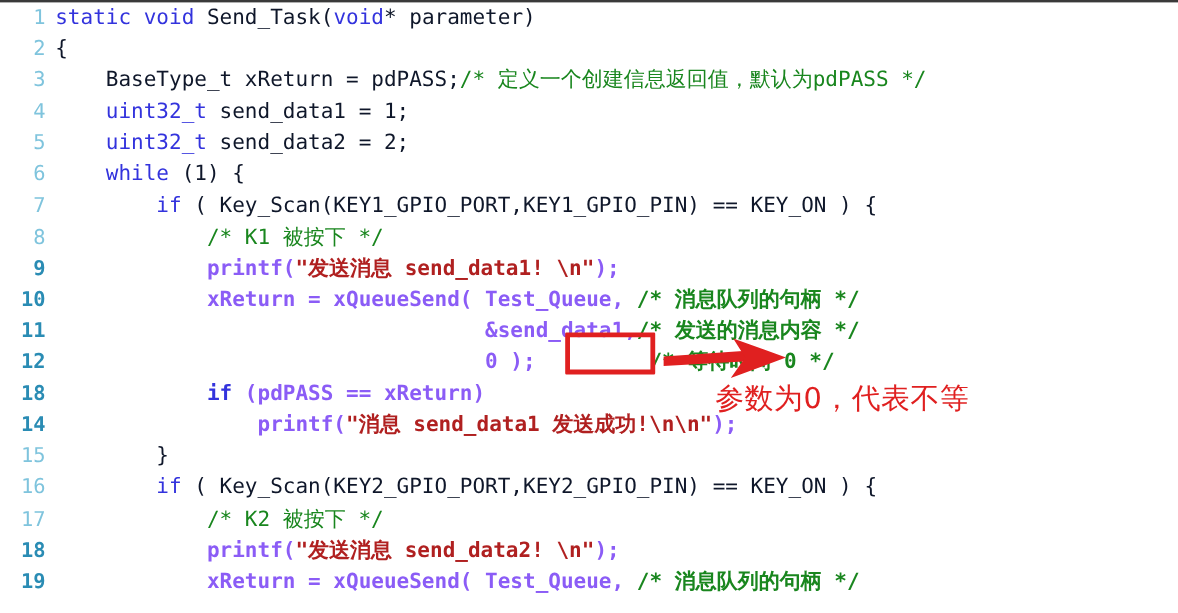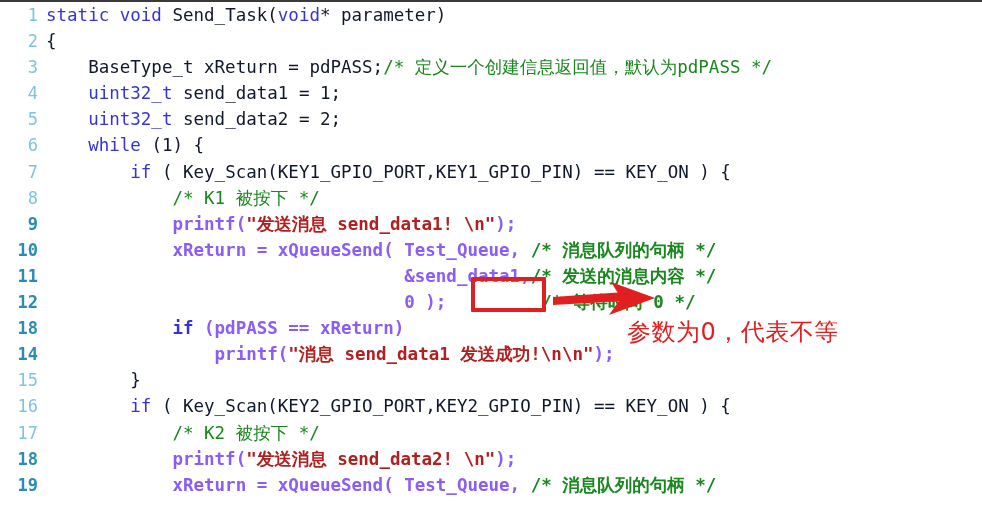--- a/index.html
+++ b/index.html
@@ -139,17 +139,17 @@
 
     <div class="highlight-box" style="left:471px; top:277px; width:75px; height:35px;"></div>
 
     <svg class="arrow-svg" style="left:551px; top:280px;" width="110" height="40" viewBox="0 0 110 40">
       <g fill="#e02020">
         <path d="M2 17 L74 12 L72 21 L2 25 Z"></path>
         <path d="M60 2 L104 18 L58 35 L70 18 Z"></path>
       </g>
     </svg>
 
-    <div class="annot-note" style="left:627px; top:316px;">参数为0，代表不等</div>
+    <div class="annot-note" style="left:596px; top:316px;">参数为0，代表不等</div>
 
   </div>
 
 </div>
 
 </body></html>

